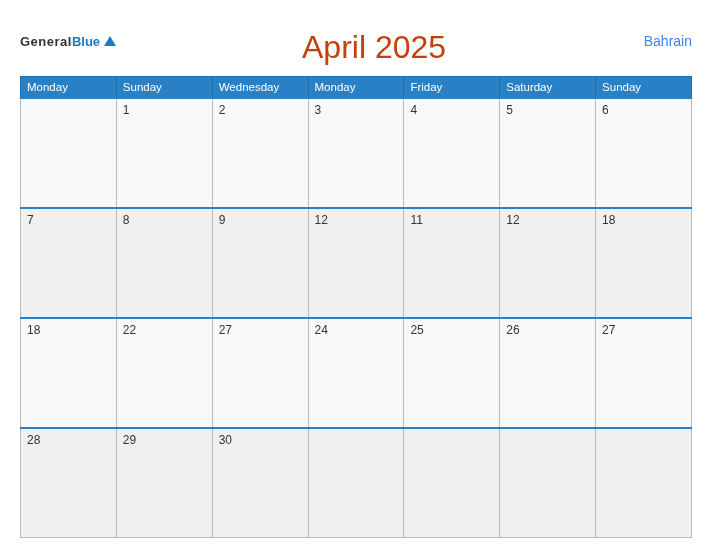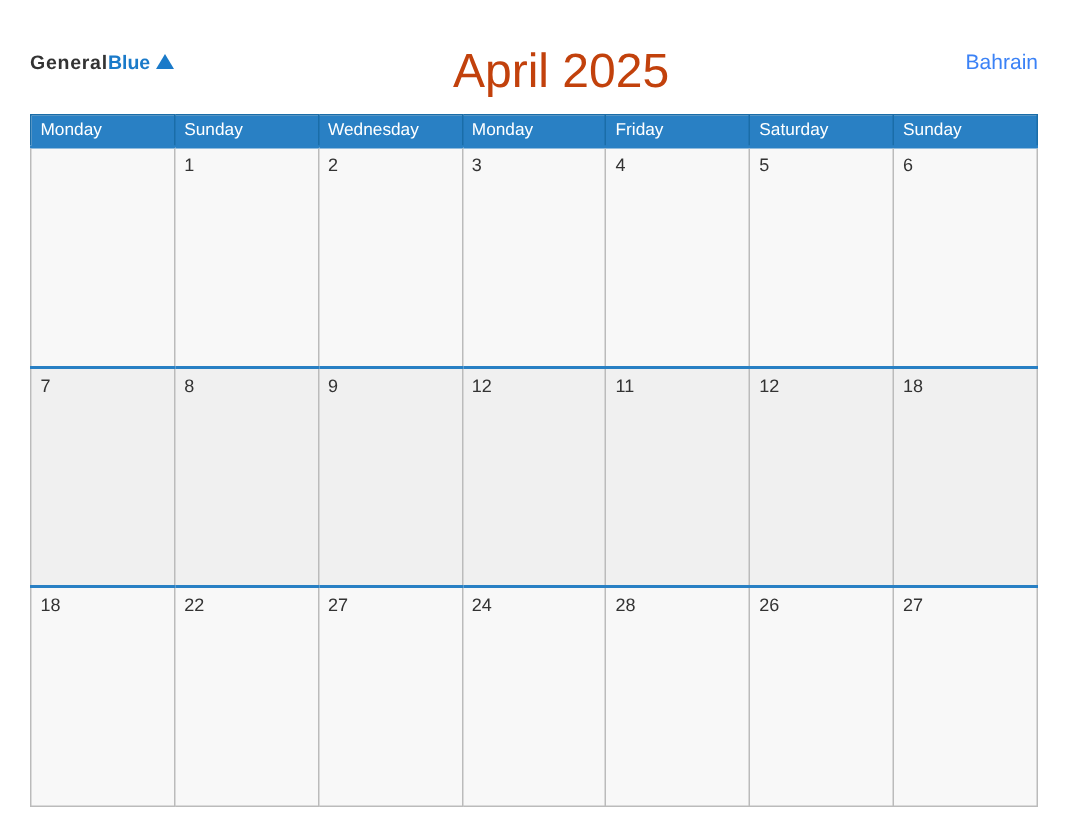--- a/index.html
+++ b/index.html
@@ -154,19 +154,28 @@
           <td><span class="day-num">12</span></td>
           <td><span class="day-num">11</span></td>
           <td><span class="day-num">12</span></td>
           <td><span class="day-num">18</span></td>
         </tr>
         <tr>
           <td><span class="day-num">18</span></td>
           <td><span class="day-num">22</span></td>
           <td><span class="day-num">27</span></td>
           <td><span class="day-num">24</span></td>
-          <td><span class="day-num">28</span></td>
+          <td><span class="day-num">25</span></td>
           <td><span class="day-num">26</span></td>
           <td><span class="day-num">27</span></td>
+        </tr>
+        <tr>
+          <td><span class="day-num">28</span></td>
+          <td><span class="day-num">29</span></td>
+          <td><span class="day-num">30</span></td>
+          <td class="empty"></td>
+          <td class="empty"></td>
+          <td class="empty"></td>
+          <td class="empty"></td>
         </tr>
       </tbody>
   </table>
 </div>
 
 </body></html>

